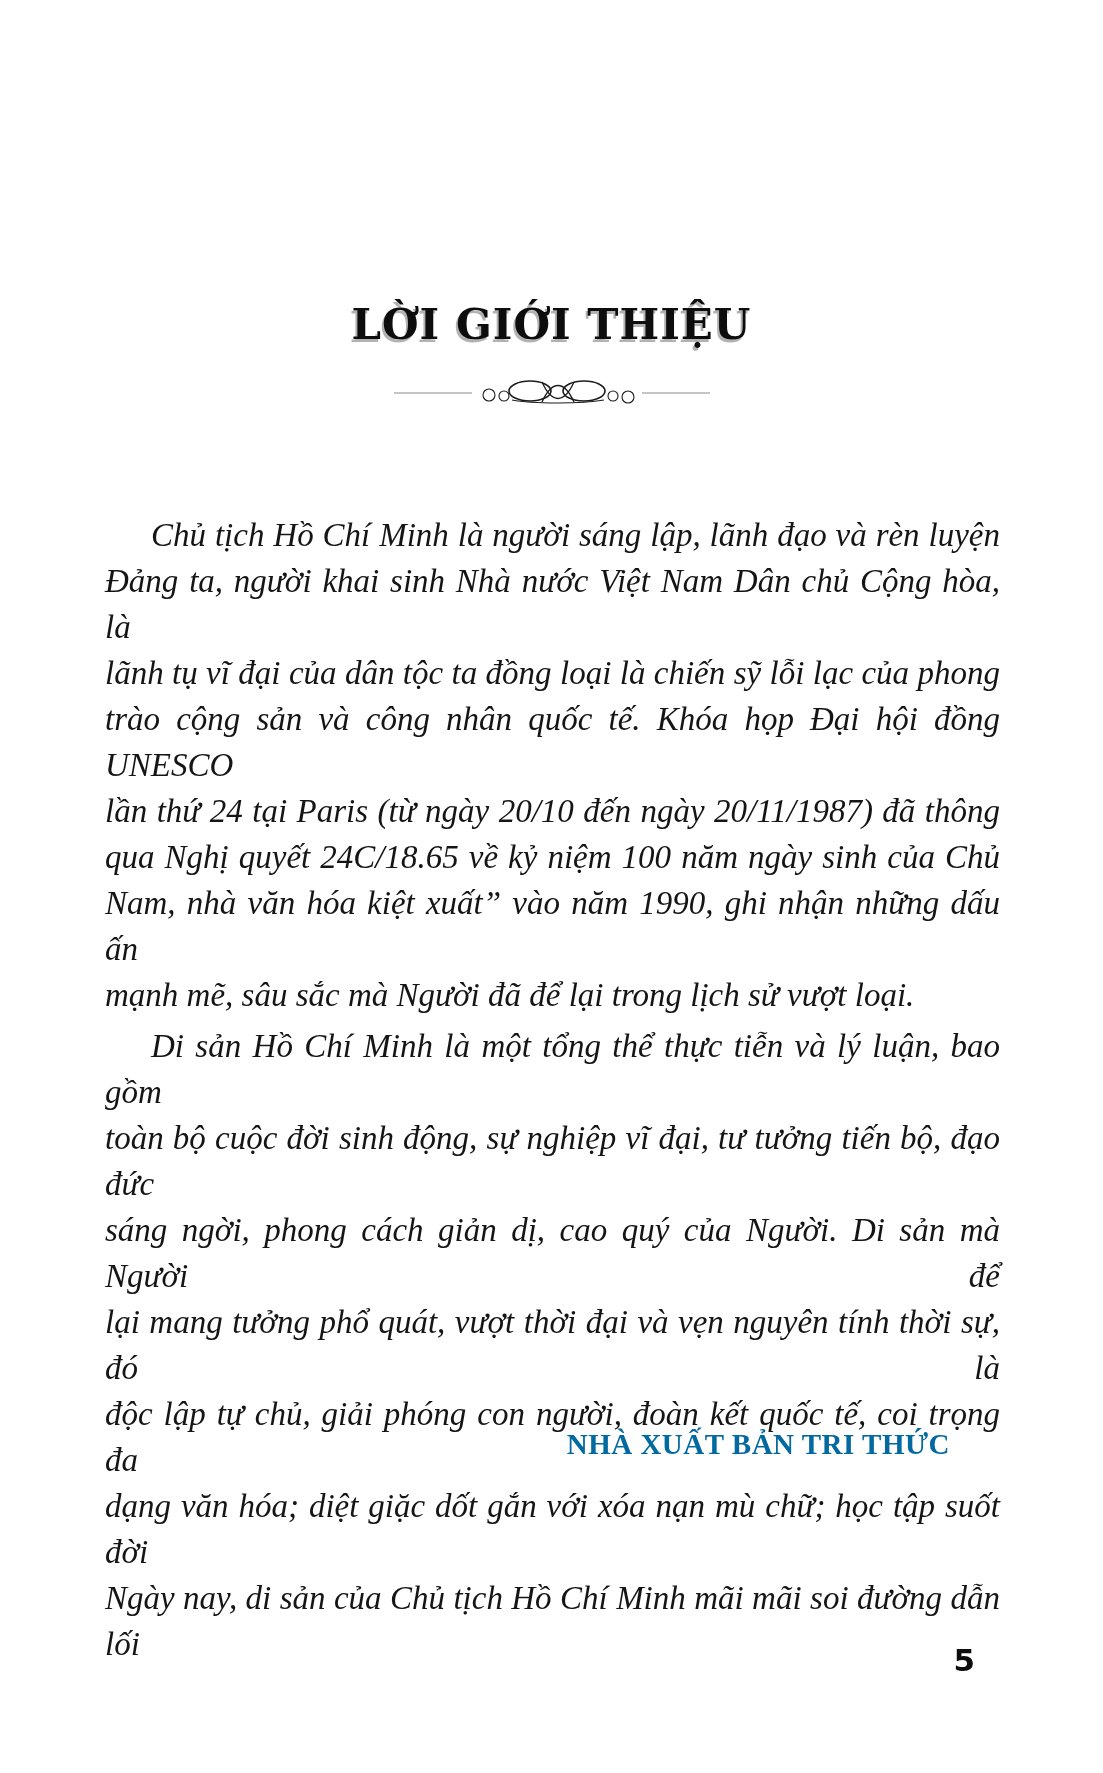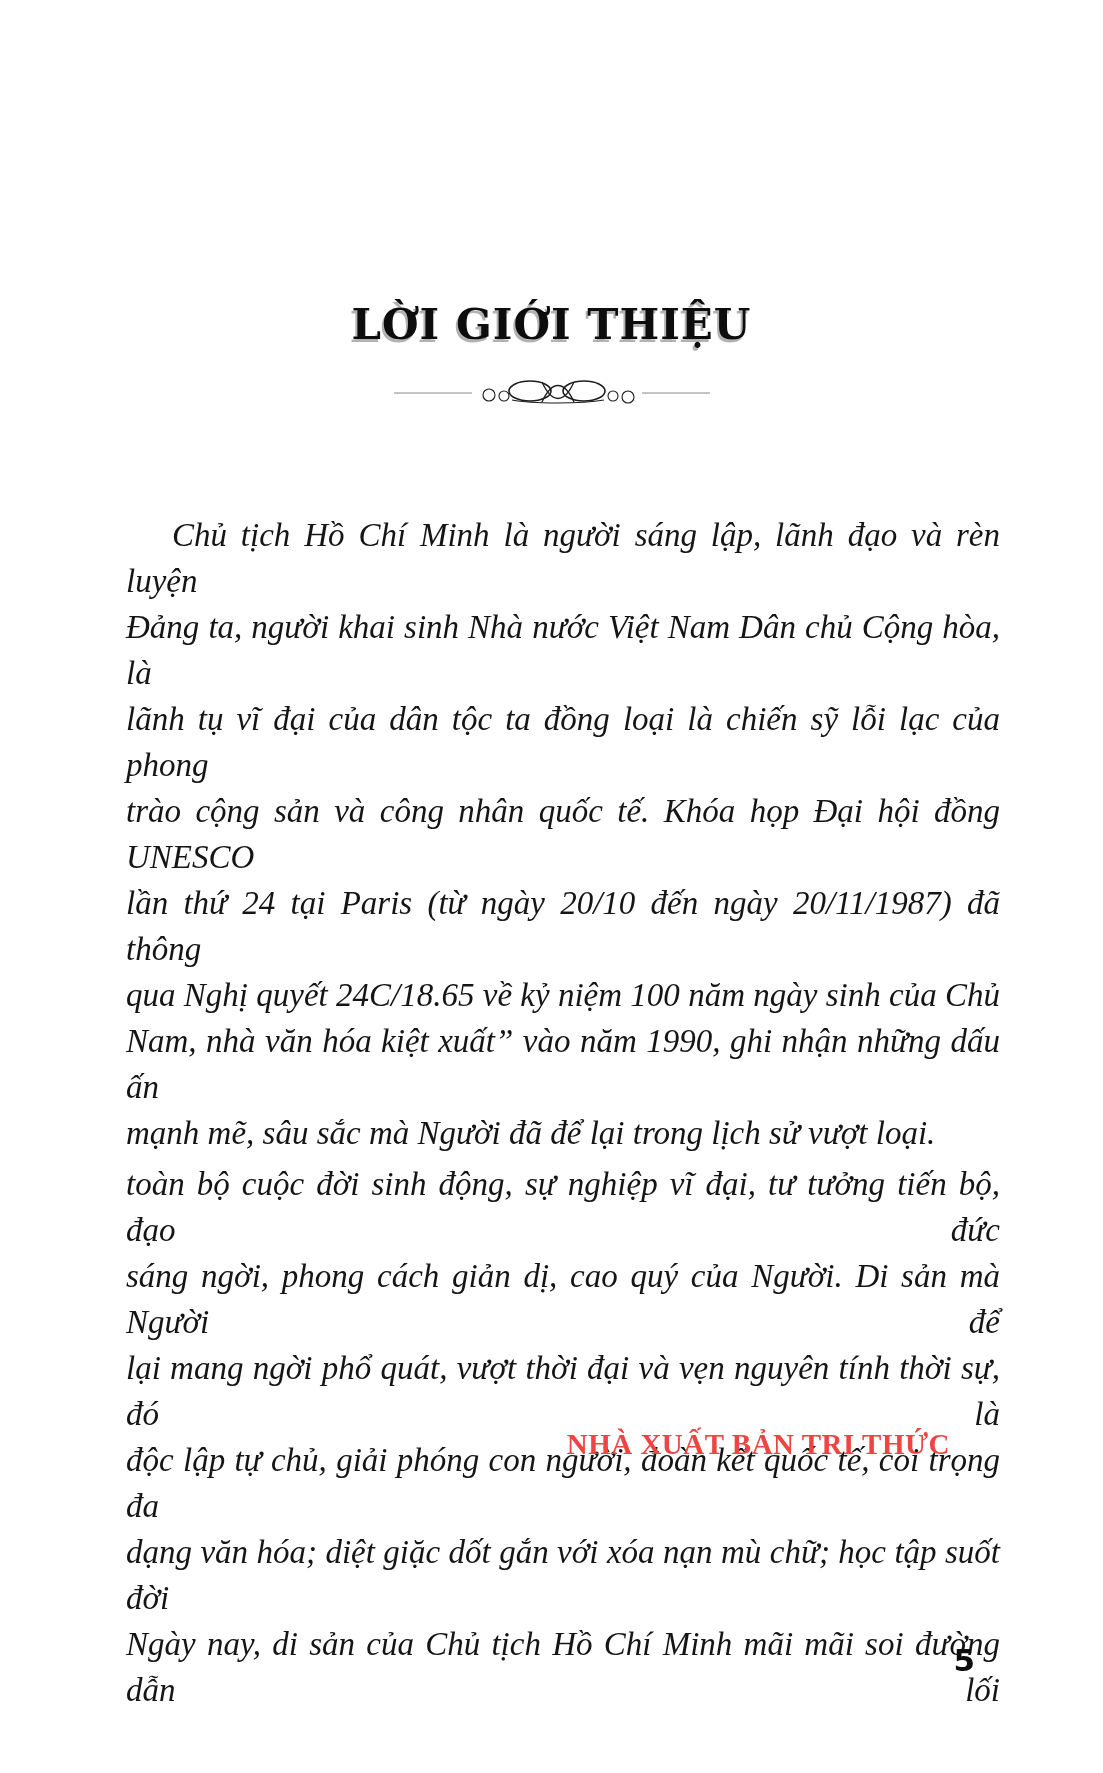--- a/index.html
+++ b/index.html
@@ -45,37 +45,36 @@
     width: 895px;
     font-style: italic;
     font-size: 33px;
     line-height: 46px;
   }
   .para + .para { margin-top: 5px; }
   .line {
     text-align: justify;
     text-align-last: justify;
     white-space: normal;
-    margin-left: 21px;
   }
   .line.first { text-indent: 46px; }
   .line.last { text-align-last: left; }
   .signature {
     position: absolute;
     top: 1428px;
     left: 105px;
     width: 895px;
     box-sizing: border-box;
     padding-right: 50px;
     text-align: right;
     font-family: "Liberation Serif", serif;
     font-weight: bold;
     font-size: 29px;
     letter-spacing: 0.5px;
-    color: #ef4444;
+    color: #0369a1;
   }
   .page-number {
     position: absolute;
     top: 1642px;
     right: 128px;
     font-family: "DejaVu Sans", sans-serif;
     font-weight: bold;
     font-size: 31px;
     color: #0d0d0d;
   }
@@ -110,23 +109,24 @@
         <div class="line first">Chủ tịch Hồ Chí Minh là người sáng lập, lãnh đạo và rèn luyện</div>
         <div class="line">Đảng ta, người khai sinh Nhà nước Việt Nam Dân chủ Cộng hòa, là</div>
         <div class="line">lãnh tụ vĩ đại của dân tộc ta đồng loại là chiến sỹ lỗi lạc của phong</div>
         <div class="line">trào cộng sản và công nhân quốc tế. Khóa họp Đại hội đồng UNESCO</div>
         <div class="line">lần thứ 24 tại Paris (từ ngày 20/10 đến ngày 20/11/1987) đã thông</div>
         <div class="line">qua Nghị quyết 24C/18.65 về kỷ niệm 100 năm ngày sinh của Chủ</div>
         <div class="line">Nam, nhà văn hóa kiệt xuất” vào năm 1990, ghi nhận những dấu ấn</div>
         <div class="line last">mạnh mẽ, sâu sắc mà Người đã để lại trong lịch sử vượt loại.</div>
       </div>
       <div class="para">
+        <div class="line first">Di sản Hồ Chí Minh là một tổng thể thực tiễn và lý luận, bao gồm</div>
         <div class="line">toàn bộ cuộc đời sinh động, sự nghiệp vĩ đại, tư tưởng tiến bộ, đạo đức</div>
         <div class="line">sáng ngời, phong cách giản dị, cao quý của Người. Di sản mà Người để</div>
-        <div class="line">lại mang ngời phổ quát, vượt thời đại và vẹn nguyên tính thời sự, đó là</div>
+        <div class="line">lại mang tưởng phổ quát, vượt thời đại và vẹn nguyên tính thời sự, đó là</div>
         <div class="line">độc lập tự chủ, giải phóng con người, đoàn kết quốc tế, coi trọng đa</div>
         <div class="line">dạng văn hóa; diệt giặc dốt gắn với xóa nạn mù chữ; học tập suốt đời</div>
         <div class="line">Ngày nay, di sản của Chủ tịch Hồ Chí Minh mãi mãi soi đường dẫn lối</div>
       </div>
     </div>
 
   <div class="signature">NHÀ XUẤT BẢN TRI THỨC</div>
 
   <div class="page-number">5</div>
 

